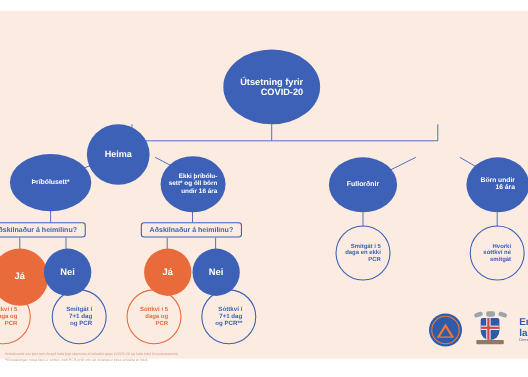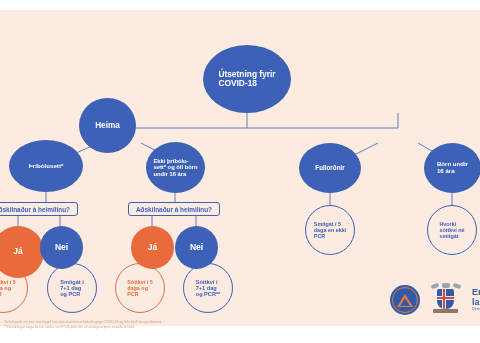--- a/index.html
+++ b/index.html
@@ -20,21 +20,21 @@
     position:absolute;left:0;top:10px;width:480px;height:316px;
     background:#fcebe1;
   }
   .layer{position:absolute;left:0;top:0;width:480px;height:343px;}
   svg.lines{position:absolute;left:0;top:0;width:480px;height:343px;}
 
   .node{
     position:absolute;
     border-radius:50%;
     display:flex;align-items:center;justify-content:center;
-    text-align:left;
+    text-align:right;
     box-sizing:border-box;
     line-height:1.12;
   }
   .node span{display:block;padding:0 2px;}
   .n-blue{background:#3c61b6;color:#ffffff;font-weight:bold;}
   .n-orange{background:#e96b3c;color:#ffffff;font-weight:bold;}
   .n-outline-blue{background:transparent;border:1px solid #3c61b6;color:#3c61b6;font-weight:bold;}
   .n-outline-orange{background:transparent;border:1px solid #e96b3c;color:#e96b3c;font-weight:bold;}
 
   .decision{
@@ -131,25 +131,25 @@
 
       <line x1="452" y1="193" x2="452" y2="206"></line>
     </g>
   </svg>
 
   <div class="layer">
 
     <div class="node n-blue" style="left:203px;top:45px;width:88px;height:68px;font-size:8.4px;">
       <span>
         <span>Útsetning fyrir</span>
-        <span>COVID-18</span>
-      </span>
-    </div>
-
-    <div class="node n-blue" style="left:79px;top:98px;width:57px;height:55px;font-size:8.2px;">
+        <span>COVID-20</span>
+      </span>
+    </div>
+
+    <div class="node n-blue" style="left:79px;top:113px;width:57px;height:55px;font-size:8.2px;">
       <span>Heima</span>
     </div>
 
 
     <div class="node n-blue" style="left:9px;top:140px;width:74px;height:52px;font-size:6.2px;">
       <span>Þríbólusett*</span>
     </div>
 
     <div class="node n-blue" style="left:146px;top:142px;width:59px;height:51px;font-size:5.8px;">
       <span>

